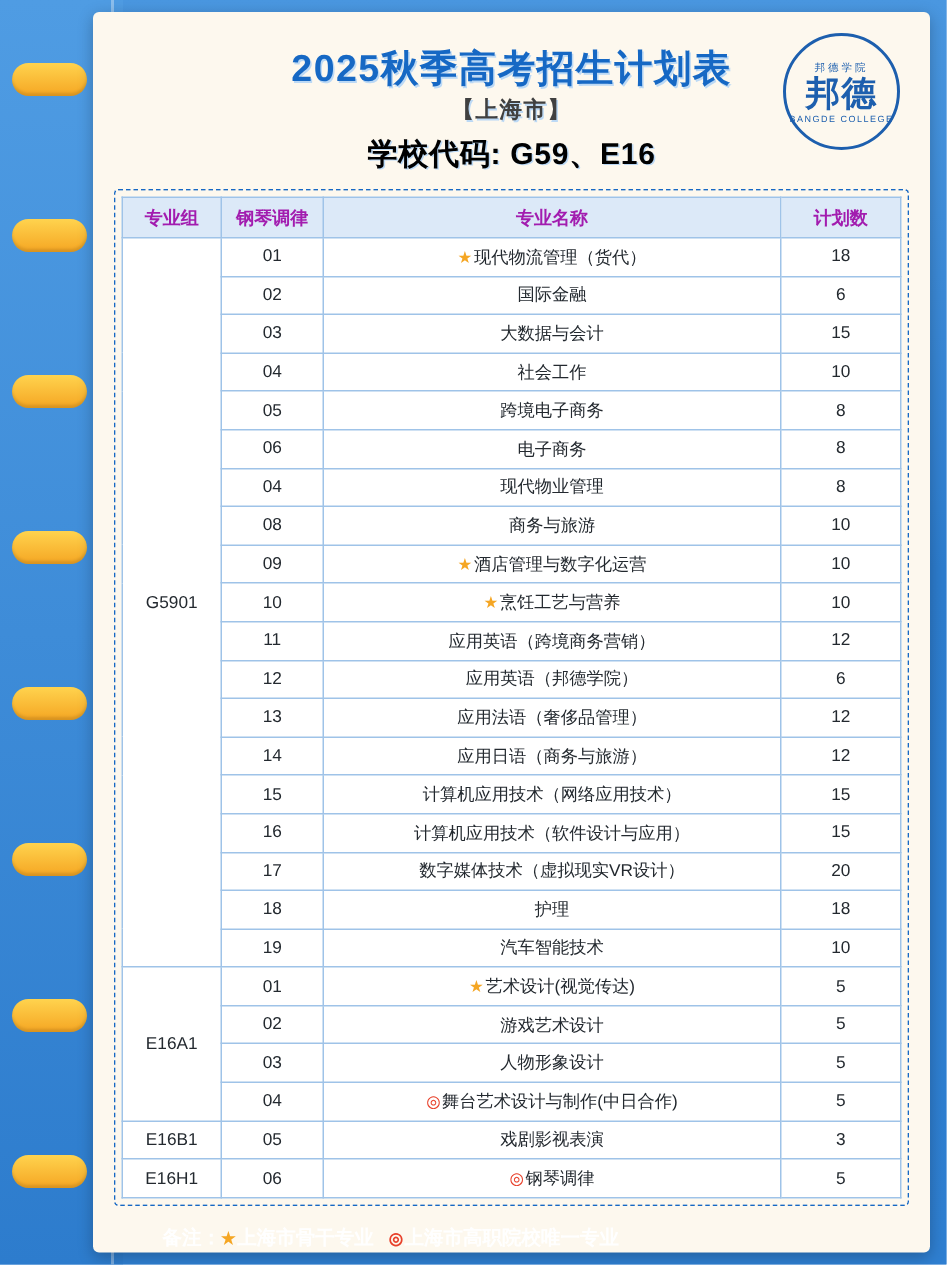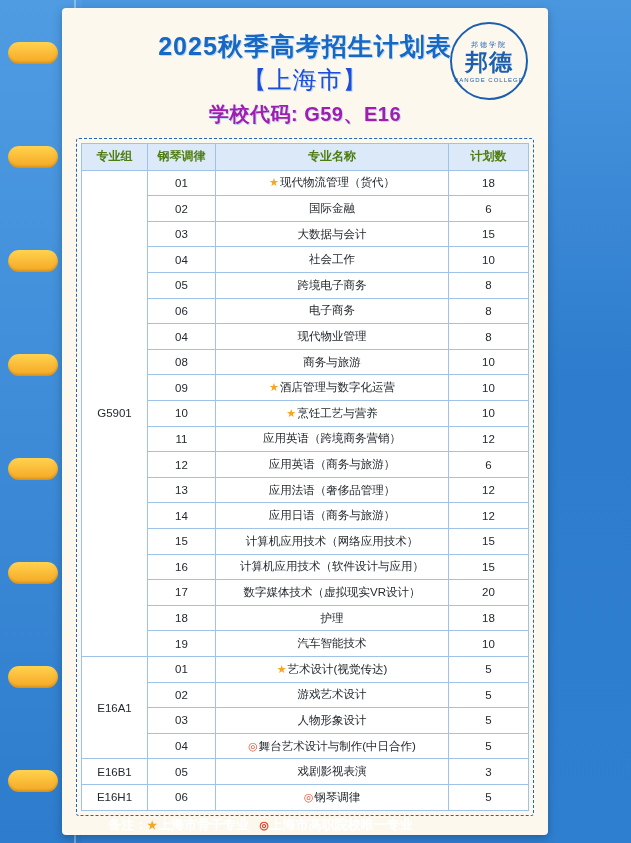--- a/index.html
+++ b/index.html
@@ -42,21 +42,21 @@
     top: 0;
     width: 2px;
     height: 843px;
     background: rgba(255,255,255,.35);
   }
   
   .sheet {
     position: absolute;
     left: 62px;
     top: 8px;
-    width: 486px;
+    width: 558px;
     height: 827px;
     background: #fdf8ee;
     border-radius: 4px;
     box-shadow: 0 3px 10px rgba(0,0,0,.25);
     overflow: hidden;
   }
   .sheet-inner {
     position: absolute;
     inset: 0;
     padding: 10px 14px 0 14px;
@@ -69,32 +69,32 @@
   }
   .title-main {
     font-size: 25px;
     font-weight: bold;
     color: #1668c4;
     letter-spacing: 1px;
     text-shadow: 1px 1px 0 #bcd9f5;
     line-height: 1.18;
   }
   .title-city {
-    font-size: 24px;
-    font-weight: normal;
-    color: #1d4ed8;
+    font-size: 15px;
+    font-weight: bold;
+    color: #404040;
     letter-spacing: 1px;
     text-shadow: 1px 1px 0 #bcd9f5;
     line-height: 1.3;
     margin-top: 2px;
   }
   .title-code {
     font-size: 20px;
     font-weight: bold;
-    color: #a21caf;
+    color: #000000;
     text-shadow: 1px 1px 0 #bcd9f5;
     margin-top: 6px;
     letter-spacing: 0.5px;
   }
   .logo {
     position: absolute;
     right: 6px;
     top: 4px;
     width: 78px;
     height: 78px;
@@ -142,21 +142,21 @@
     text-align: center;
     font-size: 11.5px;
     color: #23292f;
     height: 24.6px;
     padding: 0 2px;
     overflow: hidden;
     white-space: nowrap;
   }
   table.plan thead th {
     background: #dce9f8;
-    color: #4d7c0f;
+    color: #a21caf;
     font-weight: bold;
     font-size: 12px;
     height: 26px;
   }
   .col-group { width: 66px; }
   .col-code  { width: 68px; }
   .col-name  { width: auto; }
   .col-num   { width: 80px; }
   td.group-cell {
     font-size: 11.5px;
@@ -288,21 +288,21 @@
                 <td><span class="star">★</span>烹饪工艺与营养</td>
                 <td>10</td>
               </tr>
               <tr>
                 <td>11</td>
                 <td>应用英语（跨境商务营销）</td>
                 <td>12</td>
               </tr>
               <tr>
                 <td>12</td>
-                <td>应用英语（商务与旅游）</td>
+                <td>应用英语（邦德学院）</td>
                 <td>6</td>
               </tr>
               <tr>
                 <td>13</td>
                 <td>应用法语（奢侈品管理）</td>
                 <td>12</td>
               </tr>
               <tr>
                 <td>14</td>
                 <td>应用日语（商务与旅游）</td>

